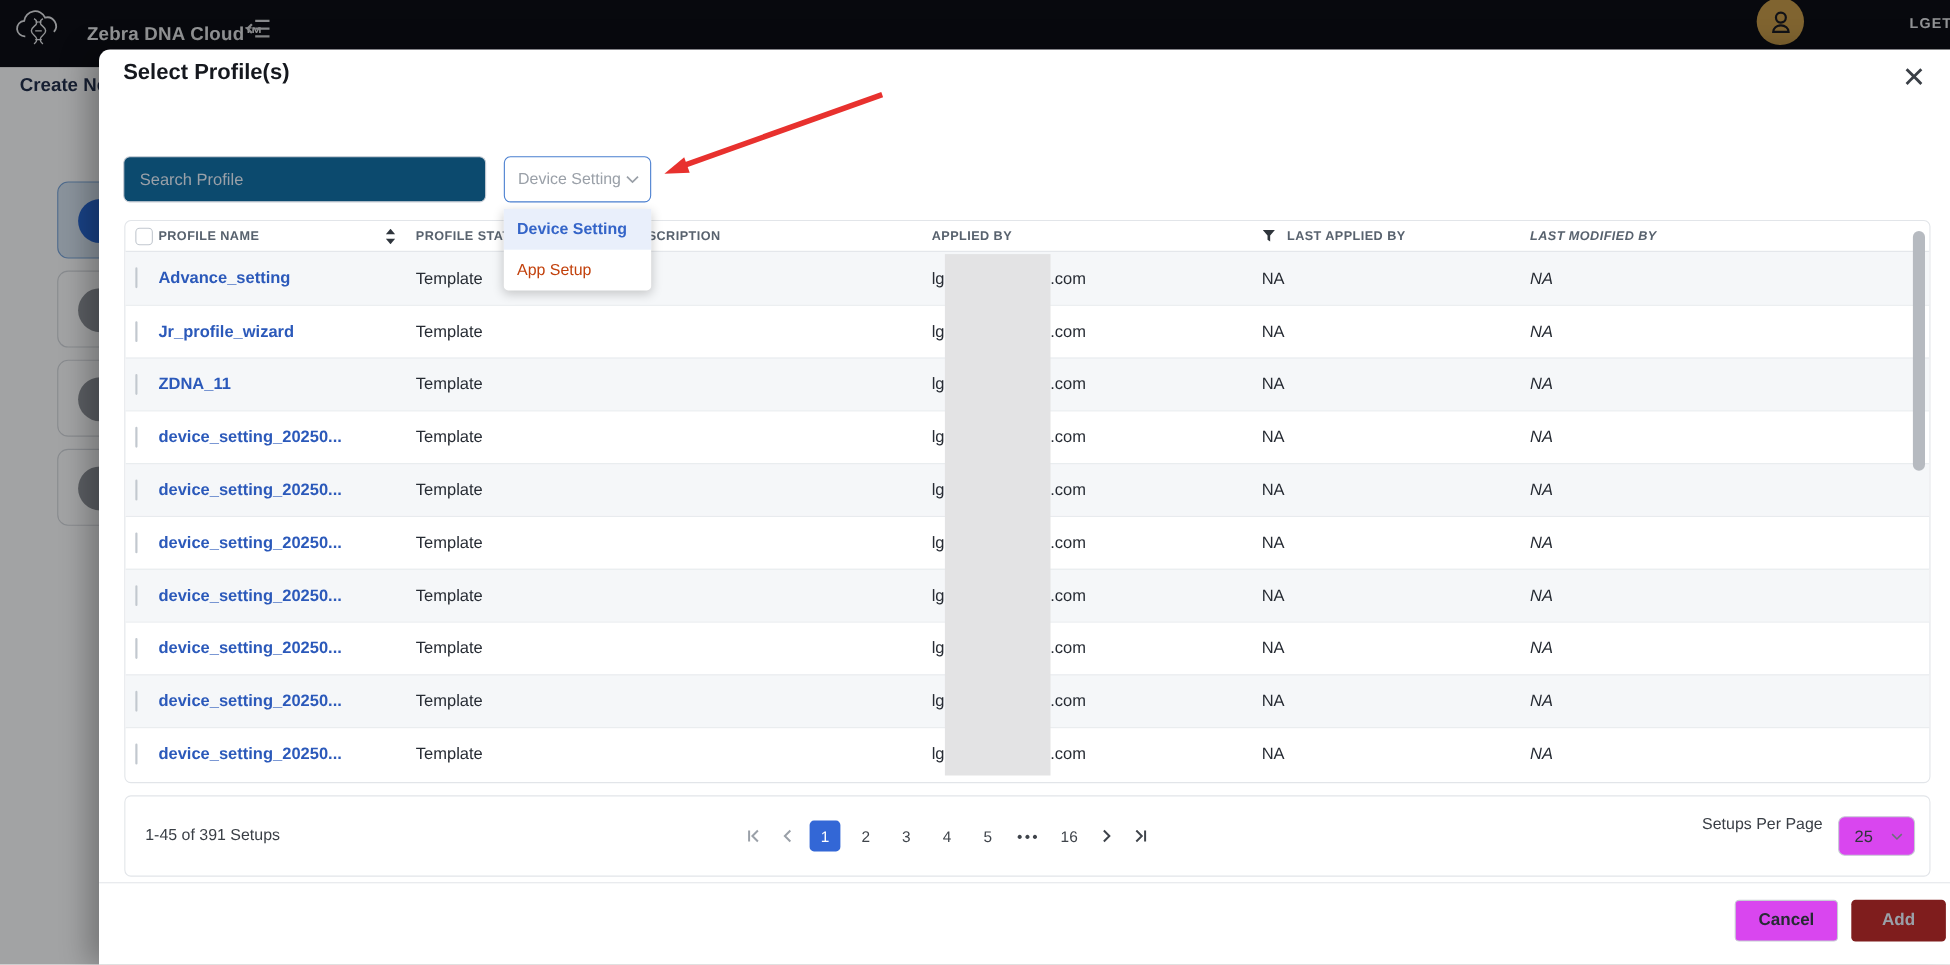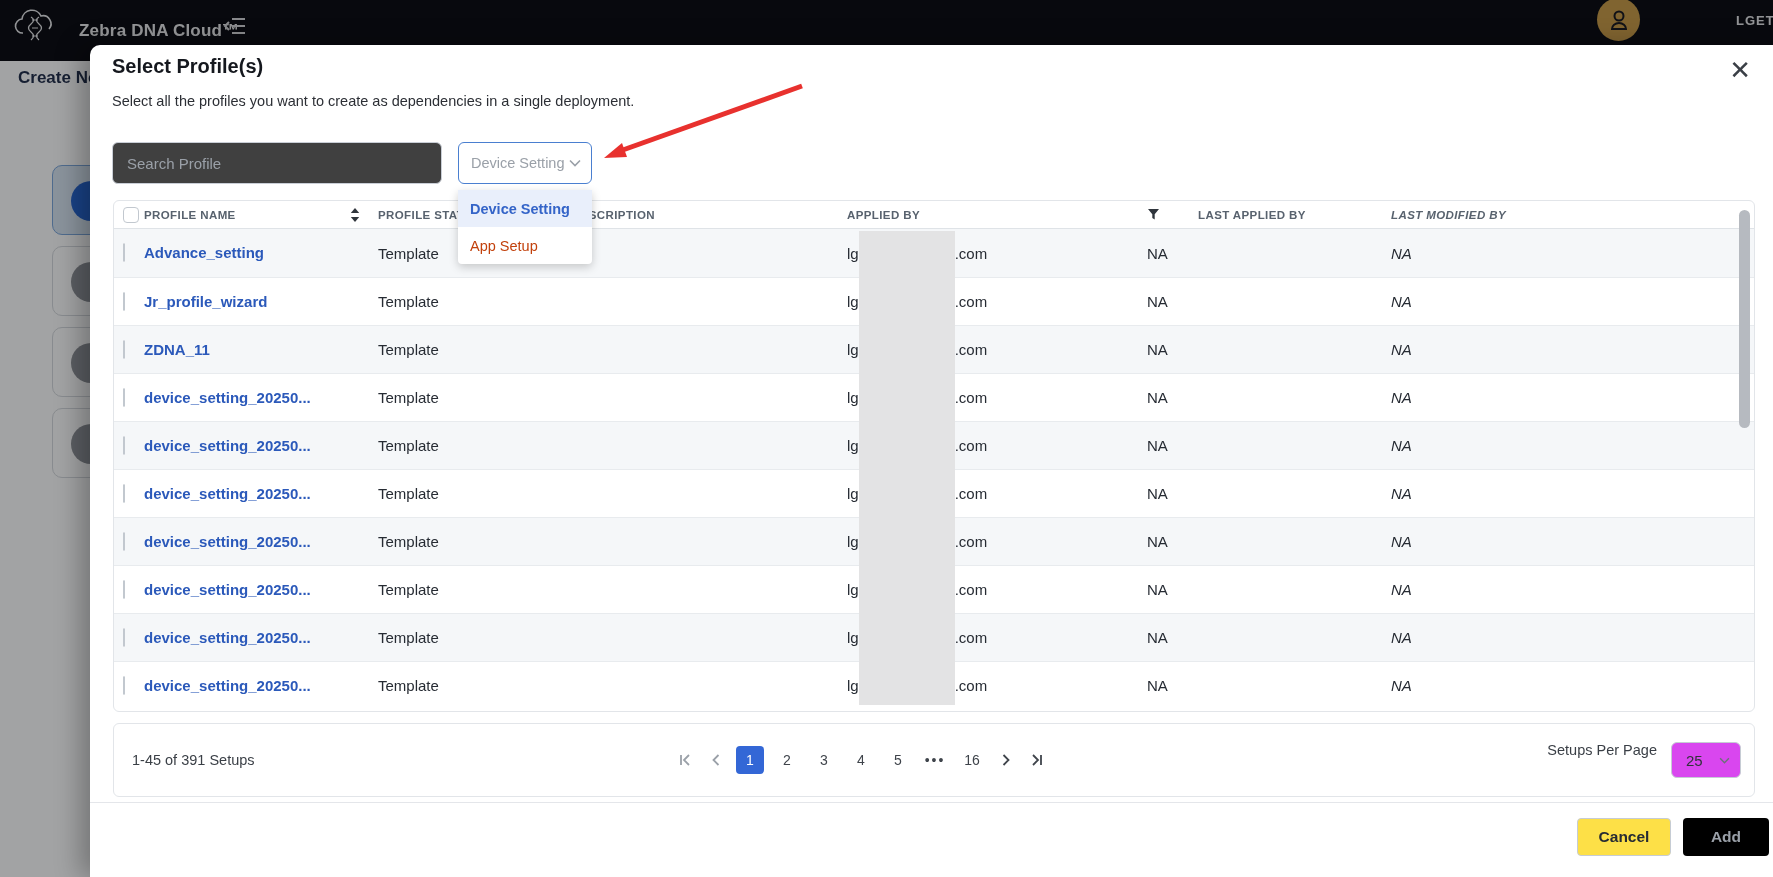--- a/index.html
+++ b/index.html
@@ -23,30 +23,30 @@
   .step-card.active .step-dot{background:var(--active_step_blue);}
 
   .overlay{position:absolute;inset:0;background:rgba(10,12,16,.38);z-index:5;}
 
   
   .modal{position:absolute;left:90px;top:45px;width:1683px;height:832px;background:#fff;z-index:10;border-top-left-radius:10px;box-shadow:-10px 0 26px rgba(0,0,0,.28);}
   .close{position:absolute;right:22px;top:12px;font-size:26px;line-height:26px;color:#3a3f46;cursor:pointer;}
   .m-title{position:absolute;left:22px;top:10px;font-size:20px;font-weight:700;color:#15181e;}
   .m-sub{position:absolute;left:22px;top:48px;font-size:14.5px;color:#2c2f35;}
 
-  .search{position:absolute;left:22px;top:97px;width:330px;height:42px;border:1px solid #c9ced6;border-radius:6px;padding:0 14px;display:flex;align-items:center;font-size:15px;color:#9aa0a8;background:#404040;}
+  .search{position:absolute;left:22px;top:97px;width:330px;height:42px;border:1px solid #c9ced6;border-radius:6px;padding:0 14px;display:flex;align-items:center;font-size:15px;color:#9aa0a8;background:#0c4a6e;}
   .type-select{position:absolute;left:368px;top:97px;width:134px;height:42px;border:1.5px solid #4a7fd0;border-radius:6px;padding:0 10px 0 12px;display:flex;align-items:center;justify-content:space-between;font-size:14.5px;color:#9aa0a8;background:#fff;}
   .menu{position:absolute;left:368px;top:145px;width:134px;background:#fff;box-shadow:0 3px 10px rgba(0,0,0,.2);border-radius:0 0 4px 4px;z-index:30;}
   .menu .opt{height:37px;display:flex;align-items:center;padding:0 12px;font-size:14.5px;color:#c2410c;cursor:pointer;}
   .menu .opt.sel{background:#e9effb;color:var(--selected_option_blue);font-weight:700;}
 
   .tablebox{position:absolute;left:23px;top:155px;width:1642px;height:512px;border:1px solid #e2e5e9;border-radius:6px;overflow:hidden;}
   .grid{display:grid;grid-template-columns:30px 230px 190px 270px 300px 235px 1fr;align-items:center;}
   .thead{height:28px;border-bottom:1px solid #dfe3e7;}
-  .th{font-size:11.5px;font-weight:700;color:#58626e;letter-spacing:.4px;display:flex;align-items:center;gap:28px;}
+  .th{font-size:11.5px;font-weight:700;color:#58626e;letter-spacing:.4px;display:flex;align-items:center;}
   .row{height:48px;border-top:1px solid #e8ebee;}
   .row:first-child{border-top:none;}
   .row:nth-child(odd){background:#f5f7f9;}
   .cb{width:16px;height:16px;border:1.5px solid #c2c8cf;border-radius:4px;background:#fff;margin-left:9px;cursor:pointer;}
   .name-link{font-size:15px;font-weight:600;color:var(--link_blue);text-decoration:none;cursor:pointer;text-align:right;}
   .cell{font-size:15px;color:#262b33;}
   .pad4{padding-left:4px;}.pad8{padding-left:8px;}.pad13{padding-left:13px;}.pad22{padding-left:22px;font-style:italic;}
   .redact-gap{display:inline-block;width:96px;}
   .redaction{position:absolute;left:745px;top:30px;width:96px;height:474px;background:var(--redaction_gray);z-index:3;}
   .vscroll{position:absolute;right:4px;top:9px;width:11px;height:218px;border-radius:6px;background:#b6bac0;z-index:4;}
@@ -57,22 +57,22 @@
   .pgicon{width:22px;height:22px;display:flex;align-items:center;justify-content:center;cursor:pointer;}
   .page{min-width:28px;height:28px;border-radius:4px;display:flex;align-items:center;justify-content:center;font-size:14px;color:#3f444b;cursor:pointer;}
   .page.active{background:var(--accent_blue);color:#fff;}
   .page.dots{letter-spacing:2px;cursor:default;}
   .perpage{position:absolute;right:13px;display:flex;align-items:flex-start;gap:14px;}
   .pp-label{font-size:14.5px;color:#3a3f46;}
   .pp-select{width:70px;height:36px;border:1px solid #c6ccd4;border-radius:6px;display:flex;align-items:center;justify-content:space-between;padding:0 10px 0 14px;font-size:15px;color:#2f343a;background:#d946ef;cursor:pointer;}
 
   .footline{position:absolute;left:0;right:0;top:757px;border-top:1px solid #e4e6ea;}
   .btn{position:absolute;top:773px;height:38px;border-radius:4px;font-size:15.5px;font-weight:600;display:flex;align-items:center;justify-content:center;cursor:pointer;}
-  .btn.cancel{right:102px;width:94px;background:#fde047;border:1px solid #c6ccd4;color:#262b33;}
-  .btn.add{right:4px;width:86px;background:#000000;border:none;color:#9aa0a8;}
+  .btn.cancel{right:102px;width:94px;background:#d946ef;border:1px solid #c6ccd4;color:#262b33;}
+  .btn.add{right:4px;width:86px;background:#7f1d1d;border:none;color:#9aa0a8;}
 
   .arrow-svg{position:absolute;left:580px;top:70px;z-index:40;pointer-events:none;}
 </style>
 </head>
 <body>
 
 <div class="topbar">
   <span class="logo">
     <svg width="52" height="44" viewBox="0 0 52 44" fill="none" stroke="#e6e6e8" stroke-width="1.6">
       <path d="M13,30 a7,7 0 0 1 -1,-14 a10,10 0 0 1 19,-3 a8,8 0 0 1 8,13"></path>
@@ -112,21 +112,20 @@
     <div class="step-card" style="top: 408px;">
       <div class="step-dot"></div>
     </div>
   </div>
 
 <div class="overlay"></div>
 
 <div class="modal">
   <span class="close">✕</span>
   <div class="m-title">Select Profile(s)</div>
-  <div class="m-sub">Select all the profiles you want to create as dependencies in a single deployment.</div>
 
   <div class="search">
     <span>Search Profile</span>
   </div>
 
   <div class="type-select">
     <span>Device Setting</span>
     <svg width="12" height="8" viewBox="0 0 12 8" fill="none" stroke="#9aa0a8" stroke-width="1.6">
         <path d="M1,1.5 L6,6.5 L11,1.5"></path>
       </svg>

